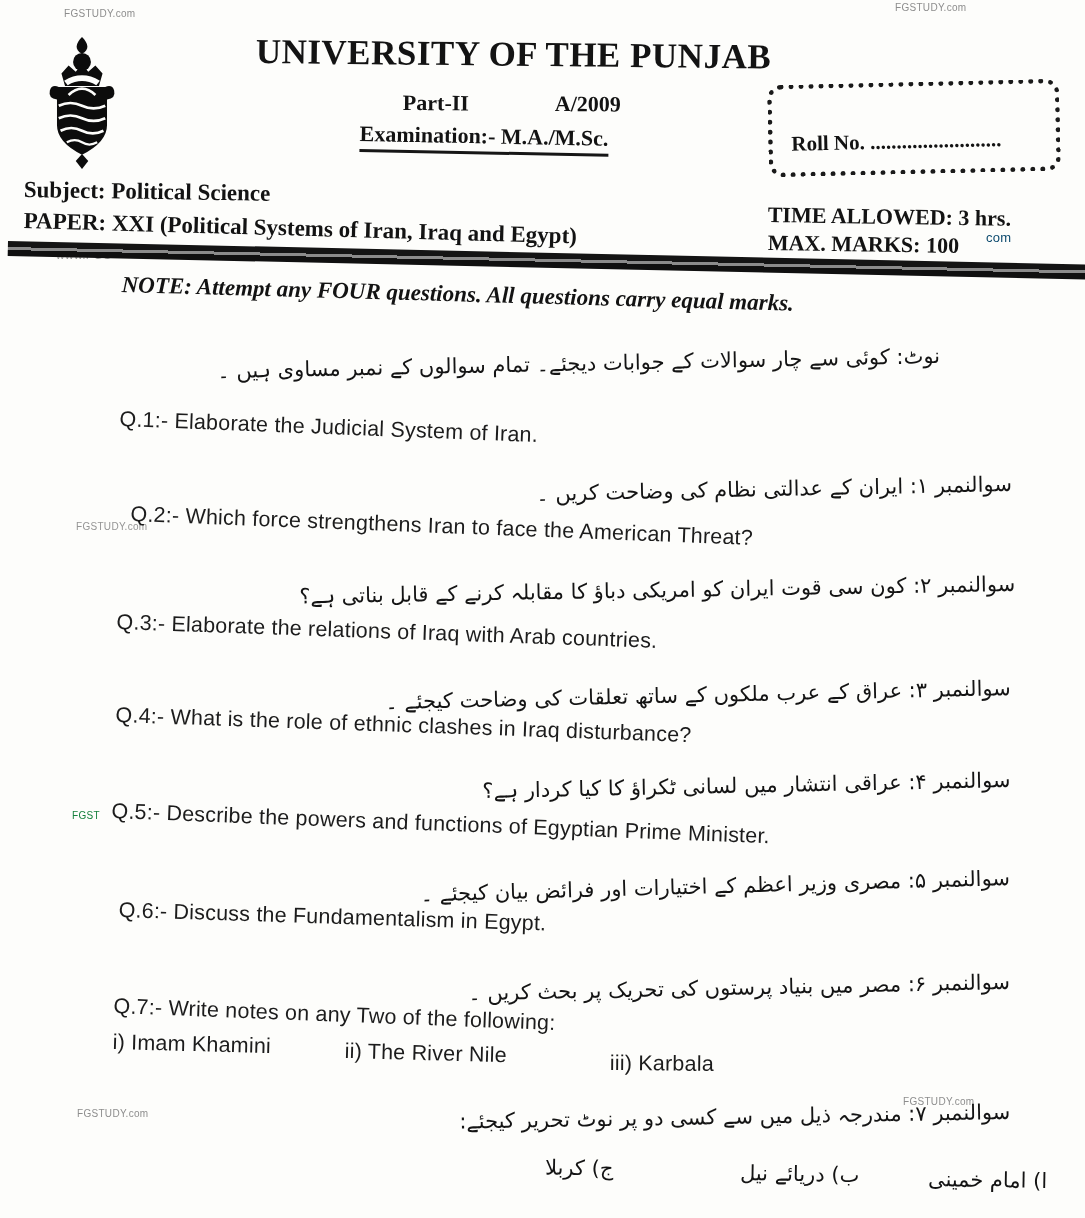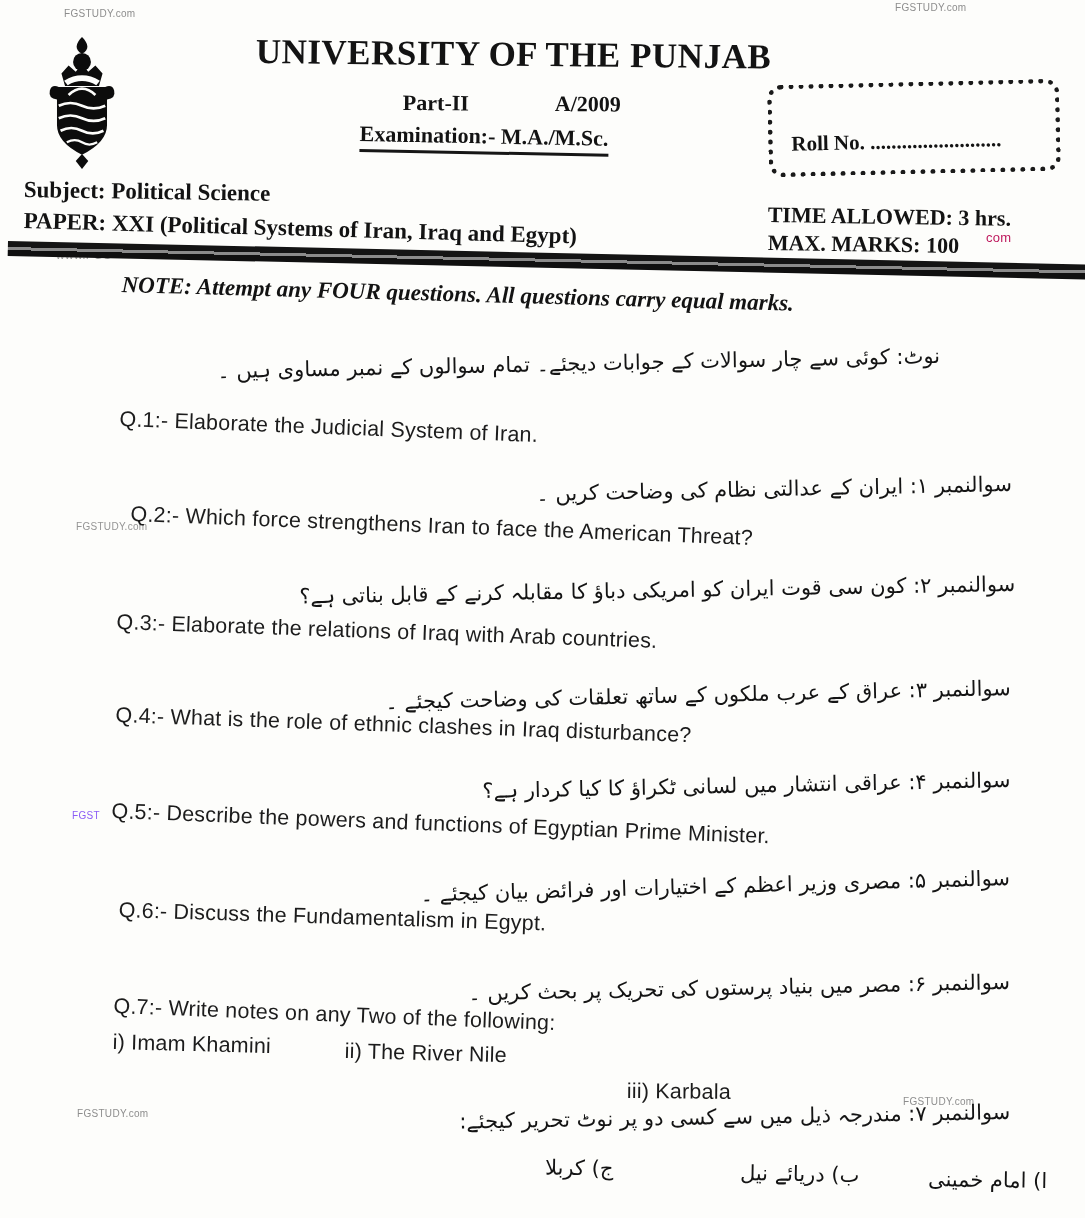--- a/index.html
+++ b/index.html
@@ -7,23 +7,23 @@
     position:relative;width:1085px;height:1218px;margin:0 auto;
     background:#fdfdfb;overflow:hidden;
     font-family:"Liberation Serif",serif;color:#131313;
   }
   
   .wm{position:absolute;color:#8d8d8d;font-family:"Liberation Sans",sans-serif;
       font-size:10px;letter-spacing:.3px;z-index:1;white-space:nowrap;}
   .wm-1{left:64px;top:8px;}
   .wm-2{left:895px;top:2px;}
   .wm-3{left:56px;top:248px;font-size:12px;color:#9a9a9a;}
-  .wm-4{left:986px;top:230px;font-size:13px;color:#be185d;}
+  .wm-4{left:986px;top:230px;font-size:13px;color:#0c4a6e;}
   .wm-5{left:76px;top:521px;color:#949494;}
-  .wm-6{left:72px;top:810px;color:#8b5cf6;}
+  .wm-6{left:72px;top:810px;color:#15803d;}
   .wm-7{left:903px;top:1096px;}
   .wm-8{left:77px;top:1108px;}
   
   .logo{position:absolute;left:36px;top:36px;width:92px;height:134px;z-index:2;}
   
   .hdr{position:absolute;z-index:2;white-space:nowrap;}
   .title{left:256px;top:32px;font-size:35px;font-weight:700;letter-spacing:.5px;
          transform:rotate(.6deg);transform-origin:left top;}
   .part-row{left:403px;top:90px;font-size:22px;font-weight:700;
             transform:rotate(.4deg);transform-origin:left top;display:flex;gap:86px;}
@@ -70,21 +70,21 @@
      letter-spacing:.2px;transform-origin:left top;}
   .q1{left:120px;top:407px;transform:rotate(2.2deg);}
   .q2{left:131px;top:502px;transform:rotate(2.2deg);}
   .q3{left:117px;top:610px;transform:rotate(2deg);}
   .q4{left:116px;top:703px;transform:rotate(2deg);}
   .q5{left:112px;top:799px;transform:rotate(2.2deg);}
   .q6{left:119px;top:898px;transform:rotate(1.8deg);}
   .q7{left:114px;top:994px;transform:rotate(2.2deg);}
   .opt-i{left:113px;top:1030px;transform:rotate(1.5deg);}
   .opt-ii{left:345px;top:1039px;transform:rotate(1.5deg);}
-  .opt-iii{left:610px;top:1079px;transform:rotate(.5deg);margin-left:17px;}
+  .opt-iii{left:610px;top:1051px;transform:rotate(.5deg);}
 </style>
 </head>
 <body>
 
 <div class="page">
 
   <div class="wm wm-1">FGSTUDY.com</div>
   <div class="wm wm-2">FGSTUDY.com</div>
   <div class="wm wm-3">www.FGS</div>
   <div class="wm wm-4">com</div>

